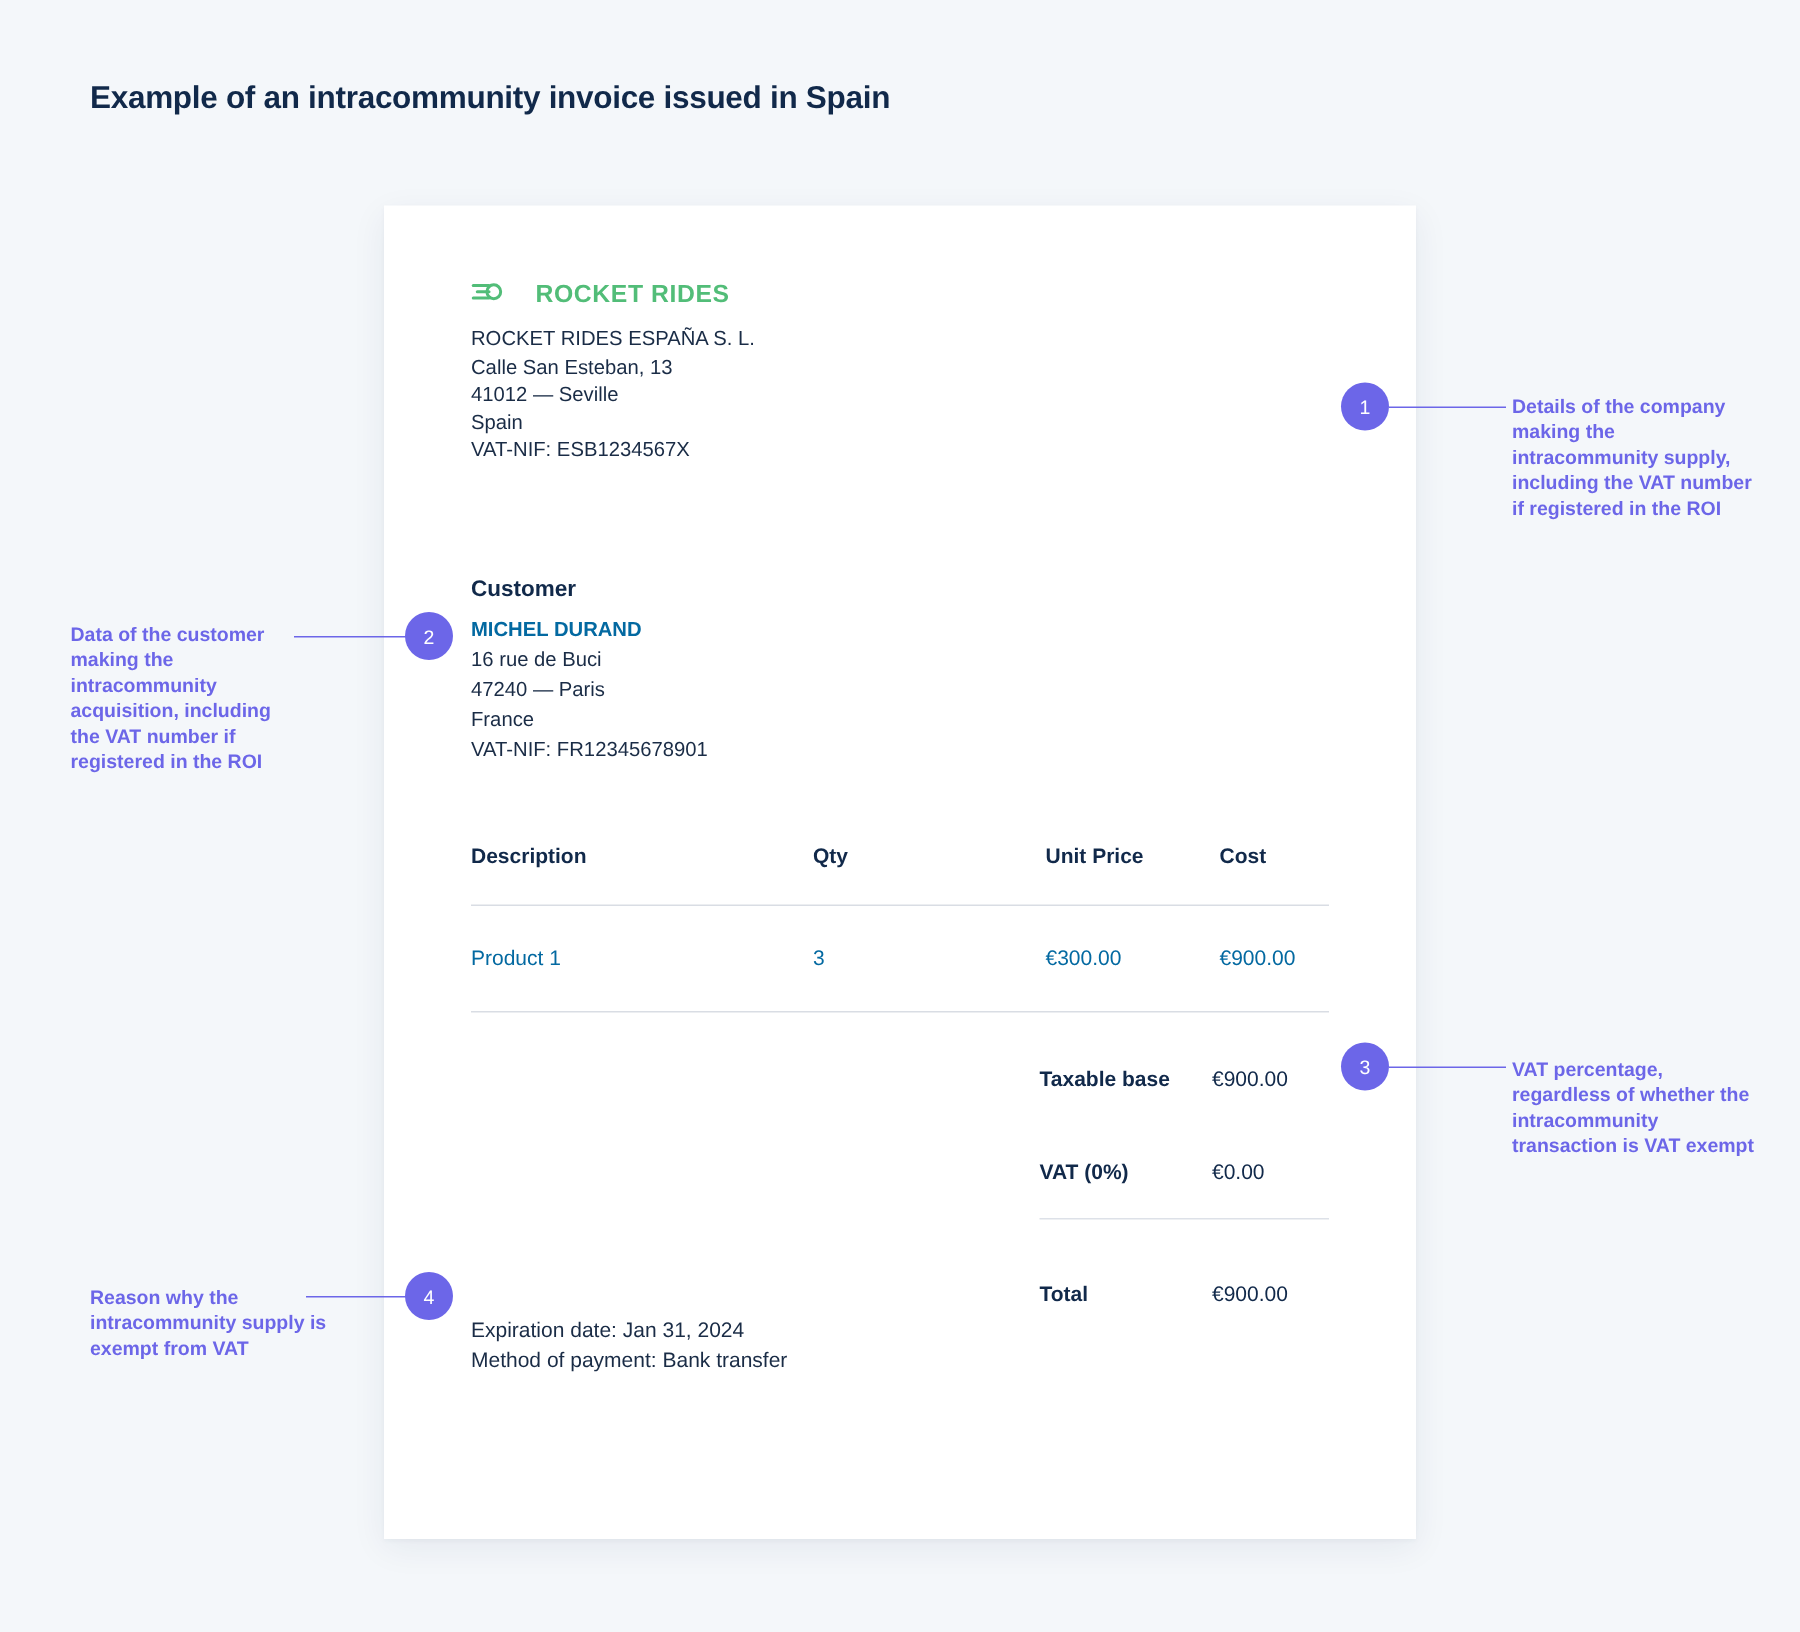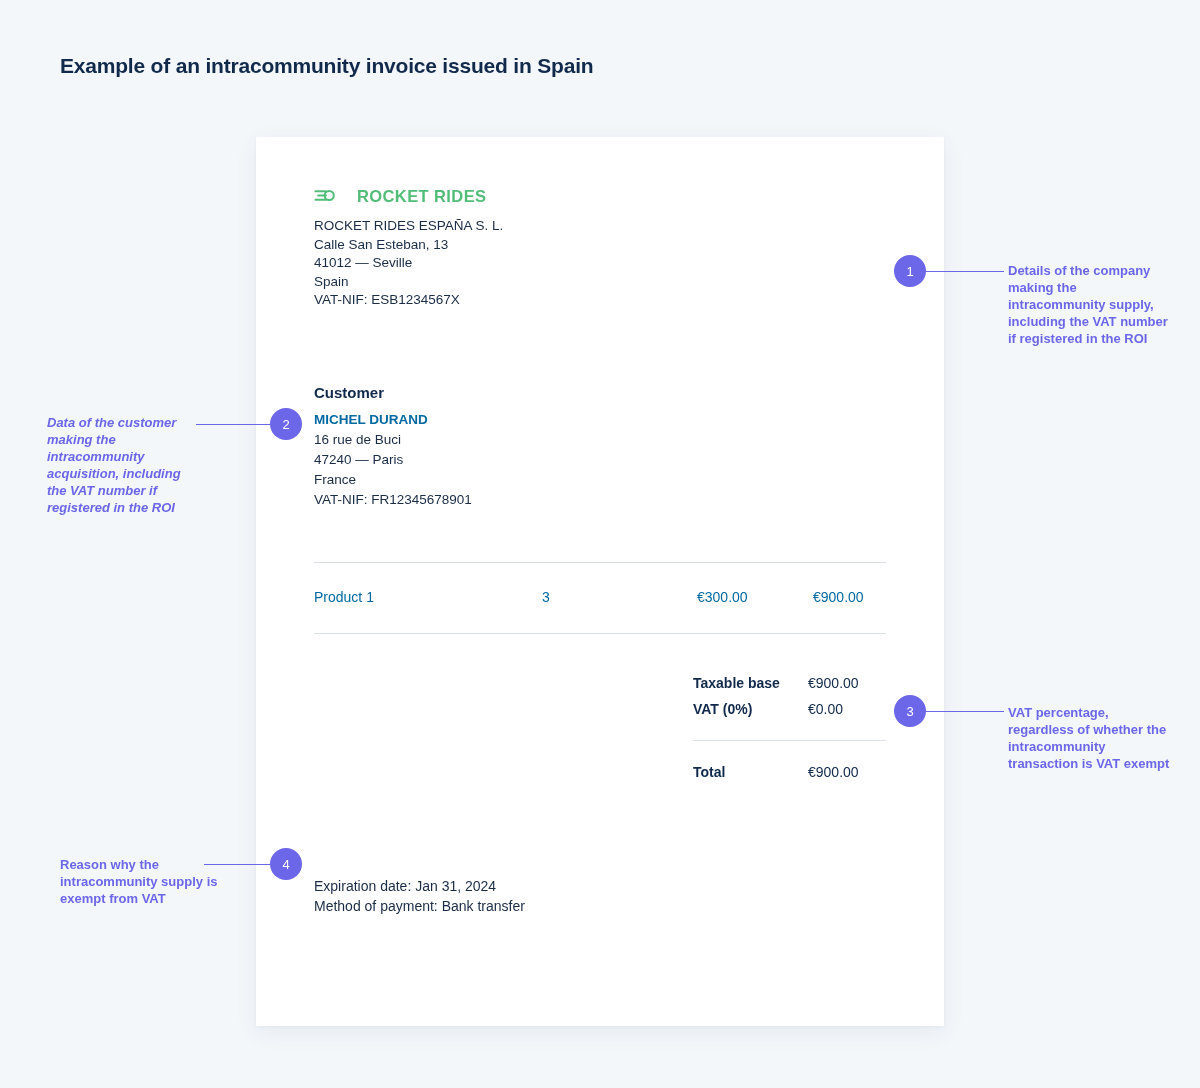--- a/index.html
+++ b/index.html
@@ -150,20 +150,21 @@
     left: 437px;
     top: 533px;
     width: 193px;
   }
   .tot-row {
     display: flex;
     justify-content: space-between;
     font-size: 14px;
     line-height: 26px;
     color: #11294a;
+    margin-top: 36px;
   }
   .tot-row .lbl { font-weight: bold; }
   .tot-row .val { font-weight: normal; width: 78px; }
   .tot-rule {
     height: 1px;
     background: #dde1e8;
     margin: 18px 0 18px 0;
   }
 
   
@@ -214,21 +215,21 @@
     z-index: 5;
   }
 
   
   #badge-1  { left: 894px; top: 255px; }
   #leader-1 { left: 926px; top: 271px; width: 78px; }
   #text-1   { left: 1008px; top: 262px; width: 165px; }
   
   #badge-2  { left: 270px; top: 408px; }
   #leader-2 { left: 196px; top: 424px; width: 78px; }
-  #text-2   { left: 47px; top: 414px; width: 150px; font-style: italic; }
+  #text-2   { left: 47px; top: 414px; width: 150px; }
   
   #badge-3  { left: 894px; top: 695px; }
   #leader-3 { left: 926px; top: 711px; width: 78px; }
   #text-3   { left: 1008px; top: 704px; width: 165px; }
   
   #badge-4  { left: 270px; top: 848px; }
   #leader-4 { left: 204px; top: 864px; width: 70px; }
   #text-4   { left: 60px; top: 856px; width: 160px; }
 </style>
 </head>
@@ -264,20 +265,26 @@
   <div class="customer-block">
     <div class="customer-heading">Customer</div>
     <div class="customer-name">MICHEL DURAND</div>
     <div class="customer-line">16 rue de Buci</div>
     <div class="customer-line">47240 — Paris</div>
     <div class="customer-line">France</div>
     <div class="customer-line">VAT-NIF: FR12345678901</div>
   </div>
 
   <div class="table-block">
+    <div class="t-row t-head">
+      <div class="c-desc">Description</div>
+      <div class="c-qty">Qty</div>
+      <div class="c-unit">Unit Price</div>
+      <div class="c-cost">Cost</div>
+    </div>
     <div class="t-rule"></div>
     <div class="t-row t-body">
       <div class="c-desc">Product 1</div>
       <div class="c-qty">3</div>
       <div class="c-unit">€300.00</div>
       <div class="c-cost">€900.00</div>
     </div>
     <div class="t-rule"></div>
   </div>
 

